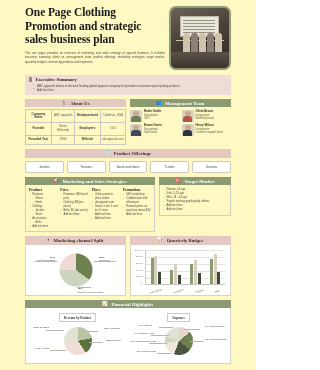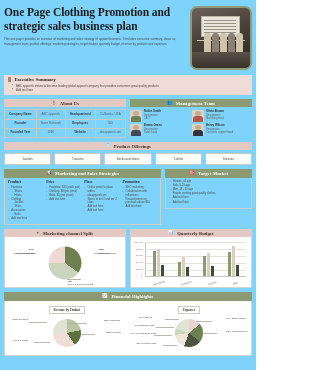--- a/index.html
+++ b/index.html
@@ -2,21 +2,21 @@
 <html><head>
 <meta charset="utf-8">
 <style>
   * { box-sizing: border-box; margin: 0; padding: 0; }
   html, body {
     width: 256px; height: 370px;
     background: #ffffff;
     font-family: "Liberation Sans", sans-serif;
     overflow: hidden;
   }
-  .page { position: relative; width: 256px; height: 370px; background:#7dd3fc; padding: 6px 4px; }
+  .page { position: relative; width: 256px; height: 370px; background:#fef9c3; padding: 6px 25px; }
 
   
   .header { display:flex; gap:4px; align-items:flex-start; }
   .header-left { flex: 1 1 auto; min-width:0; }
   .doc-title {
     font-family: "Liberation Serif", serif;
     font-weight: 700; font-size: 11.5px; line-height: 1.18;
     color: #1b1b1b; letter-spacing: -0.1px;
   }
   .doc-sub {

